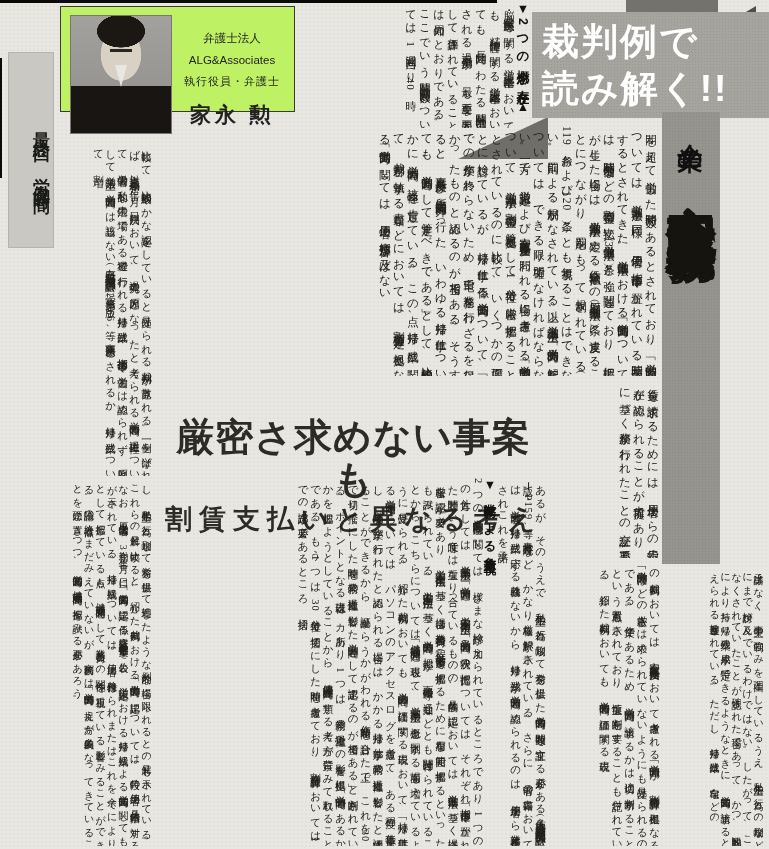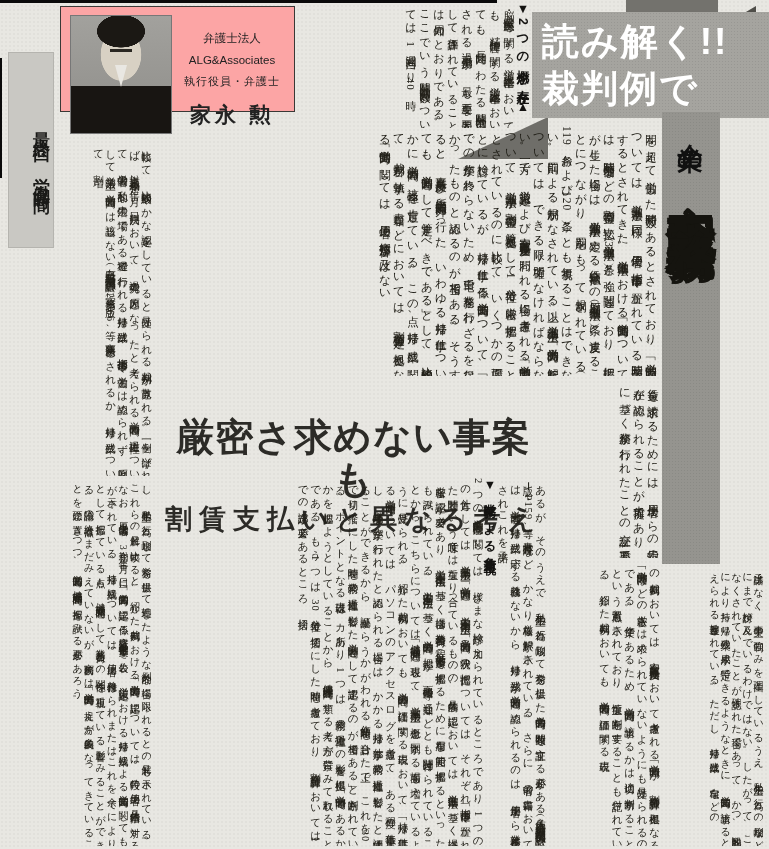--- a/index.html
+++ b/index.html
@@ -11,21 +11,21 @@
         text-align:justify;letter-spacing:1px;color:#222019;}
   .scan-top{left:0;top:0;width:497px;height:3px;background:#0a0a0a;}
   .scan-left{left:0;top:58px;width:2px;height:120px;background:#0a0a0a;}
 
   
   .series-tab{left:8px;top:52px;width:46px;height:196px;background:#c9c8c3;border:1px solid #b5b4af;
               writing-mode:vertical-rl;font-family:"Liberation Sans",sans-serif;font-weight:bold;
               font-size:17px;letter-spacing:7px;display:flex;justify-content:center;padding-top:10px;box-sizing:border-box;color:#1a1a18;}
 
   
-  .author-box{left:60px;top:6px;width:235px;height:106px;background:#fca5a5;border:1px solid #3a3936;box-sizing:border-box;padding-left:26px;}
+  .author-box{left:60px;top:6px;width:235px;height:106px;background:#bef264;border:1px solid #3a3936;box-sizing:border-box;padding-left:26px;}
   .portrait{position:absolute;left:9px;top:8px;width:100px;height:117px;border:1px solid #777;
     background:
       radial-gradient(ellipse 25px 17px at 50% 13%, #1b1814 95%, transparent 97%),
       radial-gradient(ellipse 21px 27px at 50% 33%, #d8d1c4 95%, transparent 98%),
       linear-gradient(0deg,#181512 0%,#181512 40%, transparent 40%),
       linear-gradient(#a2a19d,#8e8d89);}
   .portrait::before{content:"";position:absolute;left:39px;top:33px;width:22px;height:3px;background:#2a2722;}
   .portrait::after{content:"";position:absolute;left:44px;top:49px;width:12px;height:22px;background:#e9e7e2;
     clip-path:polygon(0 0,100% 0,50% 100%);}
   .byline{position:absolute;left:112px;top:10px;width:118px;height:114px;text-align:center;
@@ -95,22 +95,22 @@
 
 <div class="vcol f-sec1">
   <b class="sec-hdr">▼2つの概念が存在か▲</b>
   <span>脳・心臓疾患等に関する労災認定基準においても、精神障害に関する労災認定基準においても、長時間にわたる時間外労働に代表される過重労働が、最も重要な要因として評価されていることは周知のとおりである。　ここでいう時間外労働時間数については、1週間当たり40時</span>
 </div>
 
 <div class="abs kicker-shadow"></div>
 <div class="abs kicker-arrow"></div>
 <div class="abs kicker-slant"></div>
 <div class="abs kicker-banner">
+  <div>裁判例で</div>
   <div>読み解く!!</div>
-  <div>裁判例で</div>
 </div>
 
 <div class="abs title-band">
   <span class="title-prefix">企業の</span>
   <span class="title-main">安全配慮義務</span>
 </div>
 
 <div class="vcol f-band2">
   <span>間を超えて労働した時間数であるとされており、「労働時間」については、労働基準法と同様に、使用者の指揮命令下に置かれている時間帯を意味するとされてきた。労働基準法における「労働時間」については、時間外労働などの割増賃金の支払い（労働基準法37条）と強く関連しており、把握に不備が生じた場合には、労働基準法が定める賃金全額払いの原則（労働基準法24条）に違反することにつながり、罰則をもって規制されている（労働基準法119条および120条）ことも無視することはできない。罰則による規制がなされている以上、労働基準法上の「労働時間」の解釈については、できる限り明確でなければならない。一方で、労災認定および安全配慮義務違反を問われる場合に考慮される「労働時間」について、労働基準法が割増賃金の算定根拠として1分単位で厳密に把握することとされているのに比較して、いくつかの場面ごとに検討しているが、持帰り仕事に係る労働時間について、「事業所内での作業が終わらないため、自宅で業務を行わざるを得なかったものと認めるのが相当である。そうすると、事業所外及び所定労働時間外に行った、いわゆる持帰り仕事についても、労働時間として算定すべきである」として、比較的緩やかに労働時間の該当性を肯定している。この点、持帰り残業に関して、裁判官が執筆する書籍などにおいては、割増賃金算定の根拠となる「労働時間」に関しては、使用者の指揮監督が及ばない</span>
 </div>

